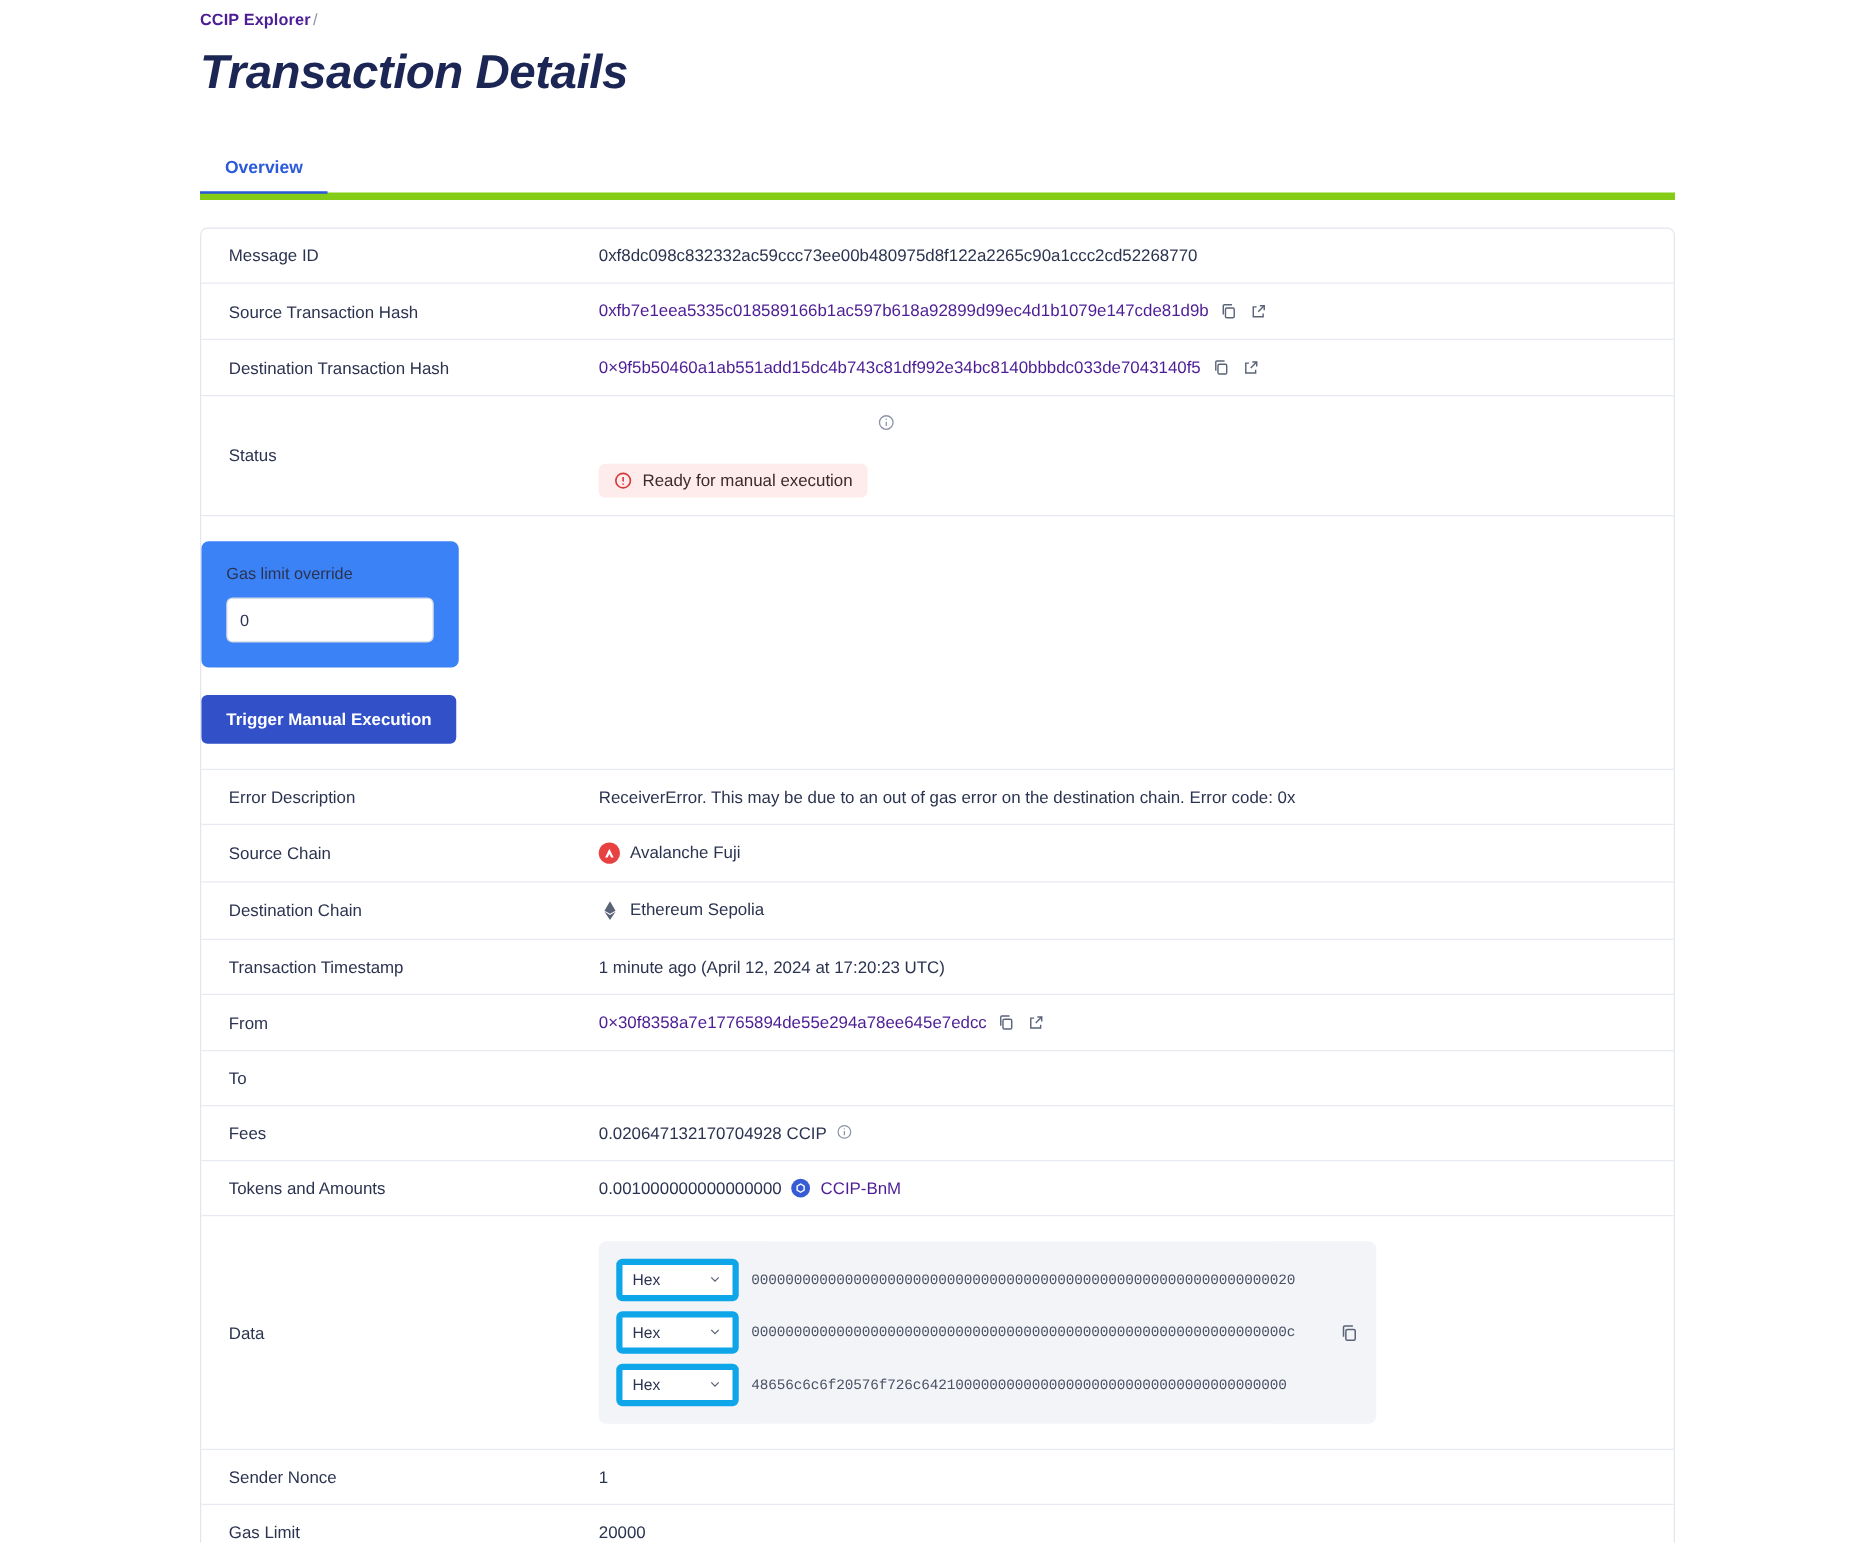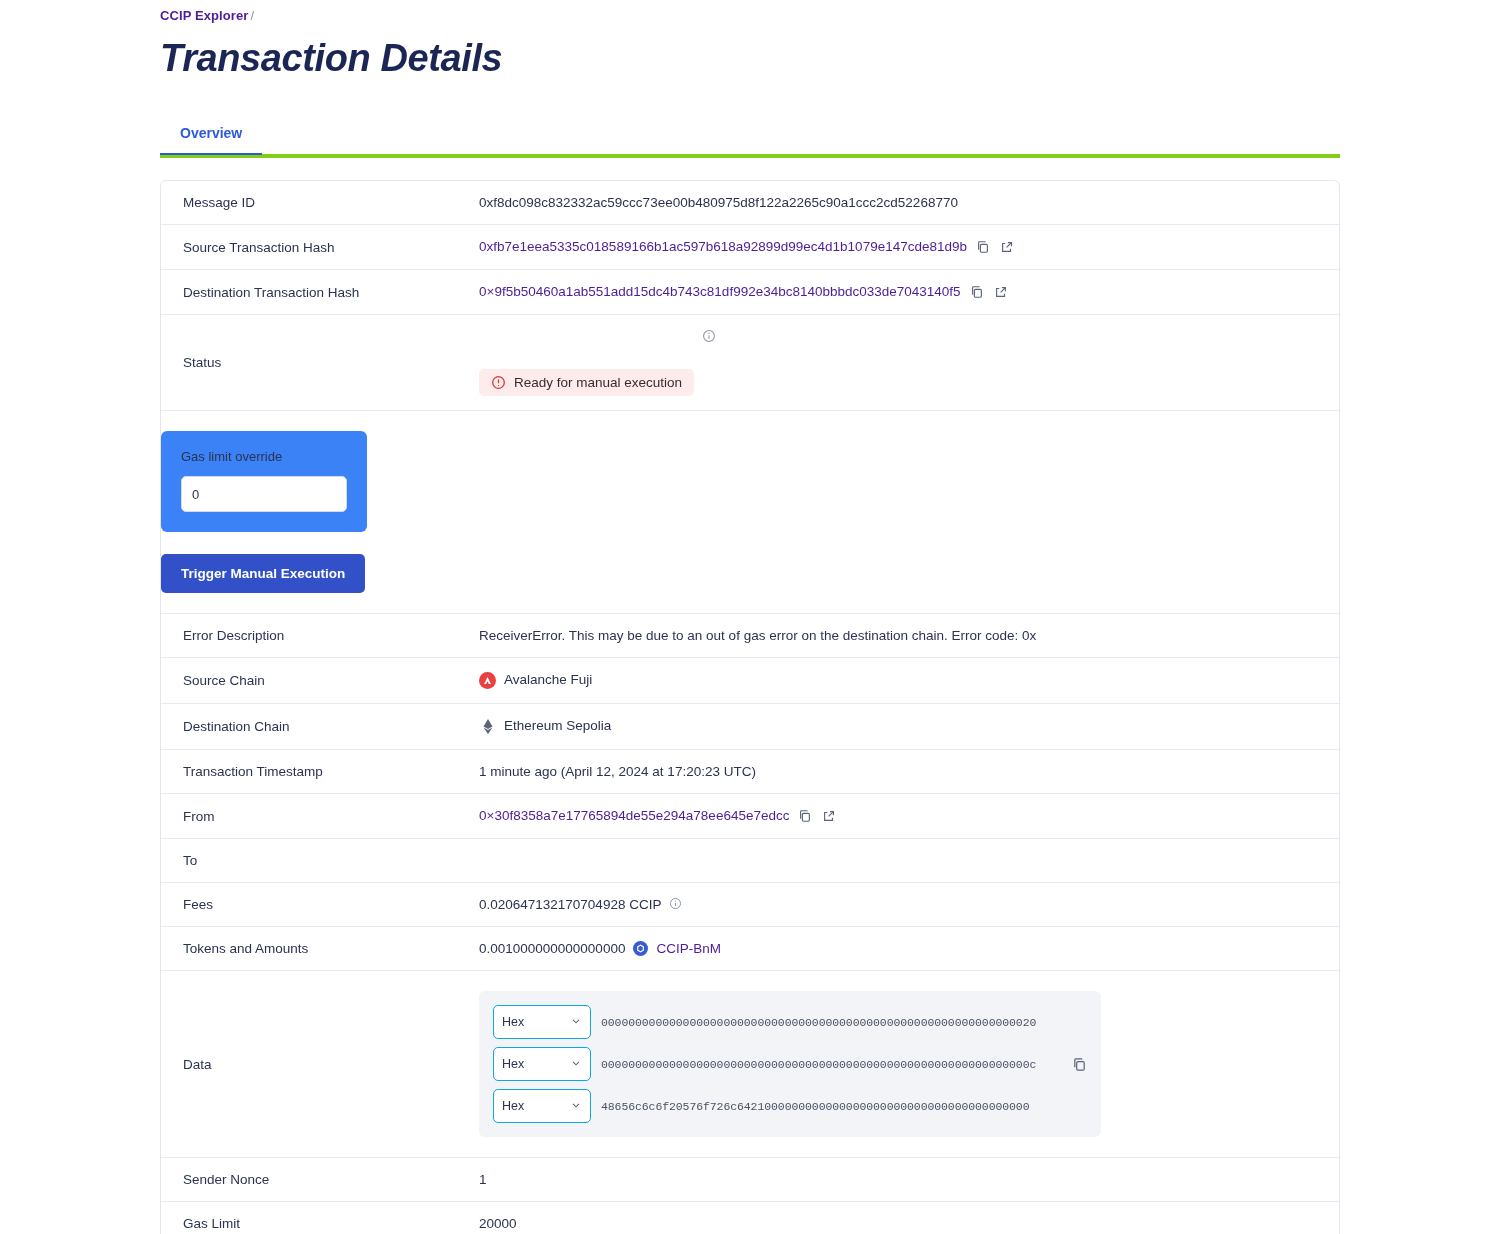--- a/index.html
+++ b/index.html
@@ -36,21 +36,21 @@
     margin: 12px 0 0 0;
     font-size: 38px;
     line-height: 46px;
     font-weight: bold;
     color: #1b2654;
     letter-spacing: -0.4px;
     font-style: italic;
   }
   .tabs {
     margin-top: 34px;
-    border-bottom: 4px solid #84cc16;
+    border-bottom: 6px solid #84cc16;
     display: flex;
     width: 1180px;
   }
   .tab {
     padding: 10px 20px 12px 20px;
     font-size: 14px;
     font-weight: bold;
     color: #2a5ada;
     border-bottom: 2px solid #2a5ada;
     margin-bottom: -1px;
@@ -177,21 +177,21 @@
     padding: 14px 14px;
     display: flex;
     align-items: center;
     gap: 10px;
     width: 622px;
   }
   .data-lines { display: flex; flex-direction: column; gap: 8px; flex: 1; }
   .data-line { display: flex; align-items: center; gap: 10px; }
   .hex-select {
     width: 98px; height: 34px;
-    border: 1px solid #0ea5e9;
+    border: 5px solid #0ea5e9;
     border-radius: 5px;
     background: #fff;
     font-size: 12.5px;
     color: #2b3350;
     padding: 0 8px;
     display: flex;
     align-items: center;
     justify-content: space-between;
     cursor: pointer;
     flex: 0 0 auto;

